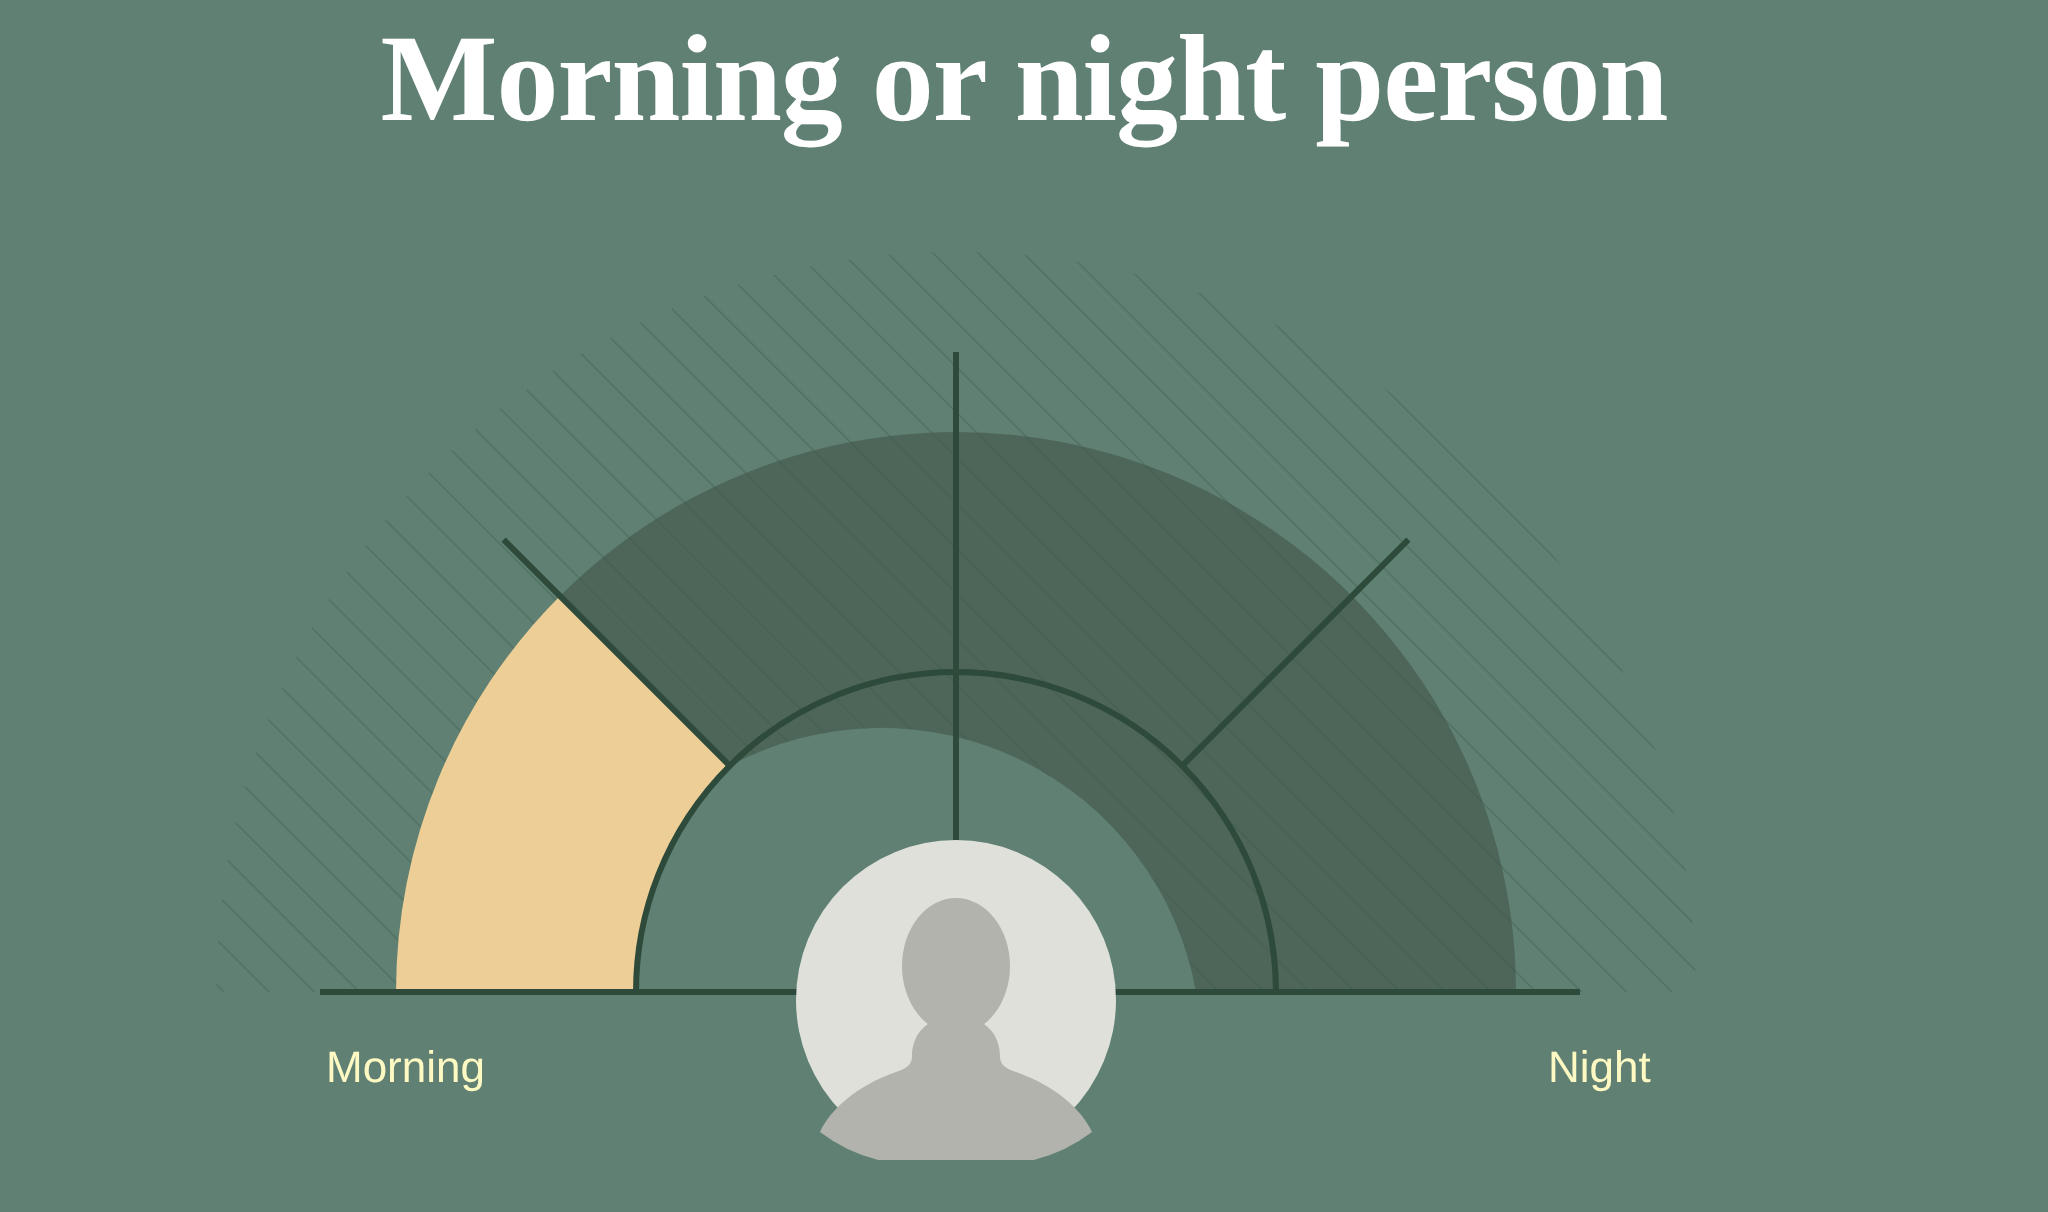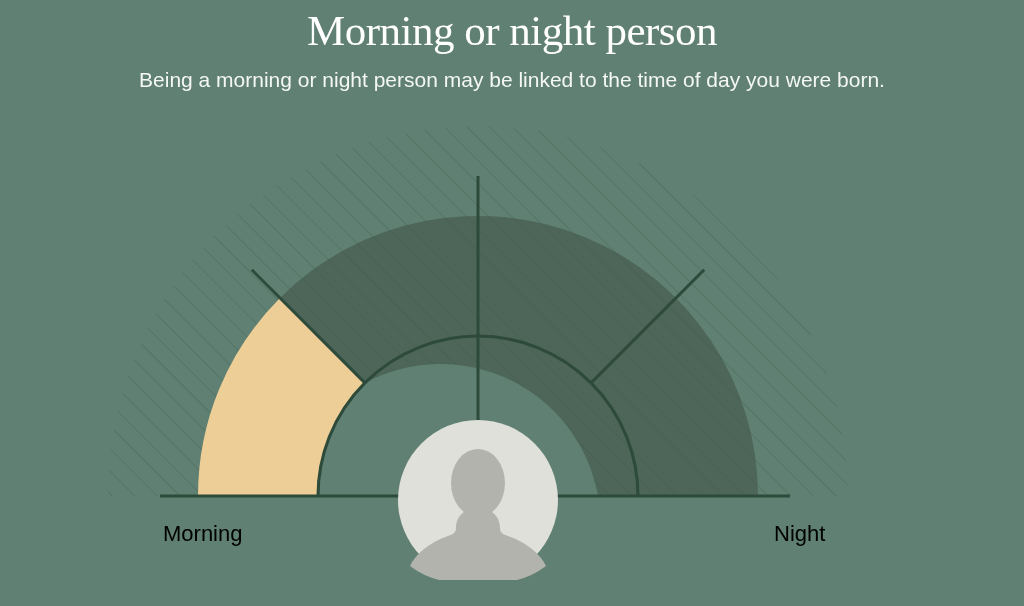--- a/index.html
+++ b/index.html
@@ -29,22 +29,22 @@
     top: 0;
     width: 1024px;
     text-align: center;
     z-index: 30;
   }
 
   #page-title {
     margin: 0;
     padding: 0;
     font-family: "Liberation Serif", "DejaVu Serif", serif;
-    font-weight: 400;
-    font-size: 43px;
+    font-weight: 700;
+    font-size: 62px;
     line-height: 1.05;
     letter-spacing: -0.5px;
     color: #ffffff;
     padding-top: 8px;
     text-align: center;
   }
 
   #page-subtitle {
     margin: 0;
     padding: 0;
@@ -71,21 +71,21 @@
     width: 1024px;
     height: 606px;
   }
 
   
   .axis-label {
     position: absolute;
     font-family: "Liberation Sans", sans-serif;
     font-size: 22px;
     font-weight: 400;
-    color: #000000;
+    color: #fef9c3;
     white-space: nowrap;
     z-index: 25;
   }
   #label-morning { left: 163px; top: 521px; }
   #label-night   { left: 727px; top: 521px; margin-left: 47px; }
 
   
   #avatar {
     position: absolute;
     left: 398px;
@@ -96,21 +96,20 @@
   }
   #avatar svg { display: block; width: 160px; height: 160px; }
 </style>
 </head>
 <body>
 
 <div id="stage">
 
   <div id="header">
     <h1 id="page-title">Morning or night person</h1>
-    <p id="page-subtitle">Being a morning or night person may be linked to the time of day you were born.</p>
   </div>
 
   <div id="gauge-wrap">
     <svg id="gauge-svg" viewBox="0 0 1024 606" xmlns="http://www.w3.org/2000/svg">
       <defs>
 
         <pattern id="hatchPat" width="16" height="16" patternUnits="userSpaceOnUse" patternTransform="rotate(-45)">
           <line x1="0" y1="0" x2="0" y2="16" stroke="#4a6a5c" stroke-width="1.4"></line>
         </pattern>
         <pattern id="hatchPatDark" width="16" height="16" patternUnits="userSpaceOnUse" patternTransform="rotate(-45)">

